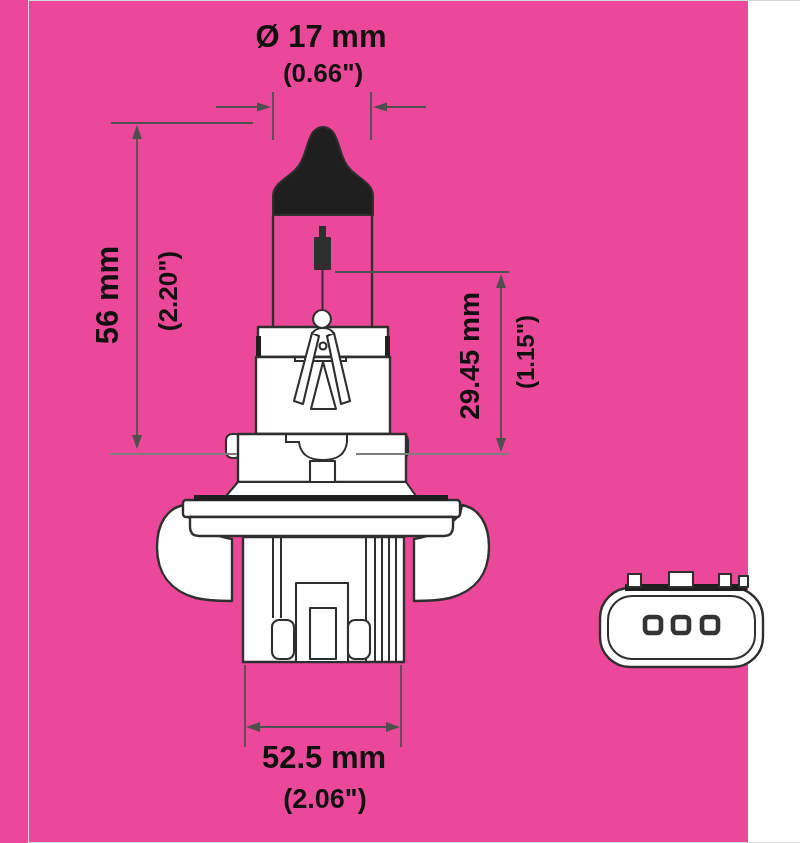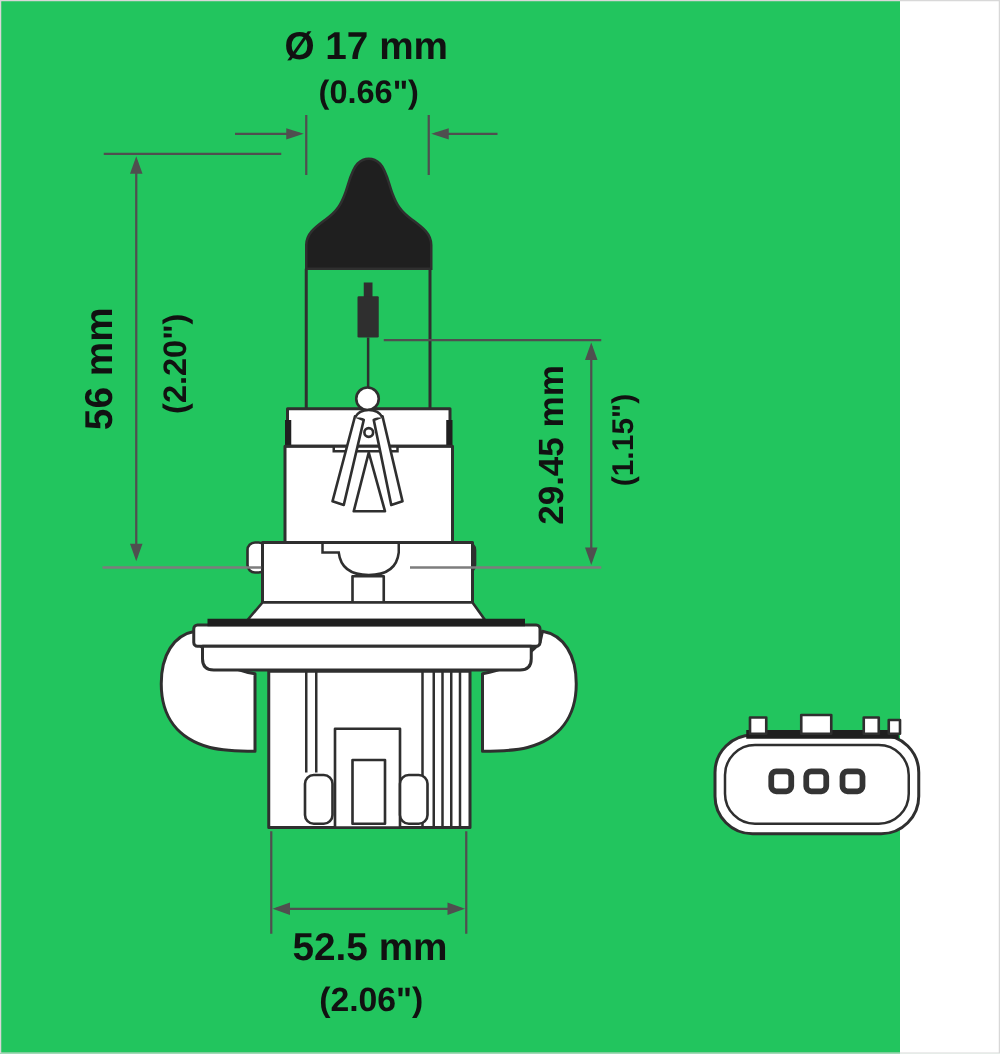--- a/index.html
+++ b/index.html
@@ -1,16 +1,16 @@
 <!DOCTYPE html>
 <html><head>
 <meta charset="utf-8">
 <style>
   html,body{margin:0;padding:0;background:#fff;}
-  .page{width:720px;height:843px;background:#22c55e;position:relative;}
+  .page{width:720px;height:843px;background:#ec4899;position:relative;padding-left:28px;}
   svg{display:block;}
   .wf{fill:#ffffff;stroke:#2f2f2f;stroke-width:2.4;stroke-linejoin:round;}
   .wf2{fill:#ffffff;stroke:#2f2f2f;stroke-width:2.1;stroke-linejoin:round;}
   .ln{fill:none;stroke:#2f2f2f;stroke-width:2.4;stroke-linejoin:round;}
   .ln2{fill:none;stroke:#2f2f2f;stroke-width:2;}
   .blk{fill:#1f1f1f;stroke:none;}
   .dim{fill:none;stroke:#4f4f4f;stroke-width:1.8;}
   .dimf{fill:#4f4f4f;stroke:none;}
   .ext{fill:none;stroke:#7d7d7d;stroke-width:2;}
   .term{fill:#ffffff;stroke:#343434;stroke-width:4.6;}

